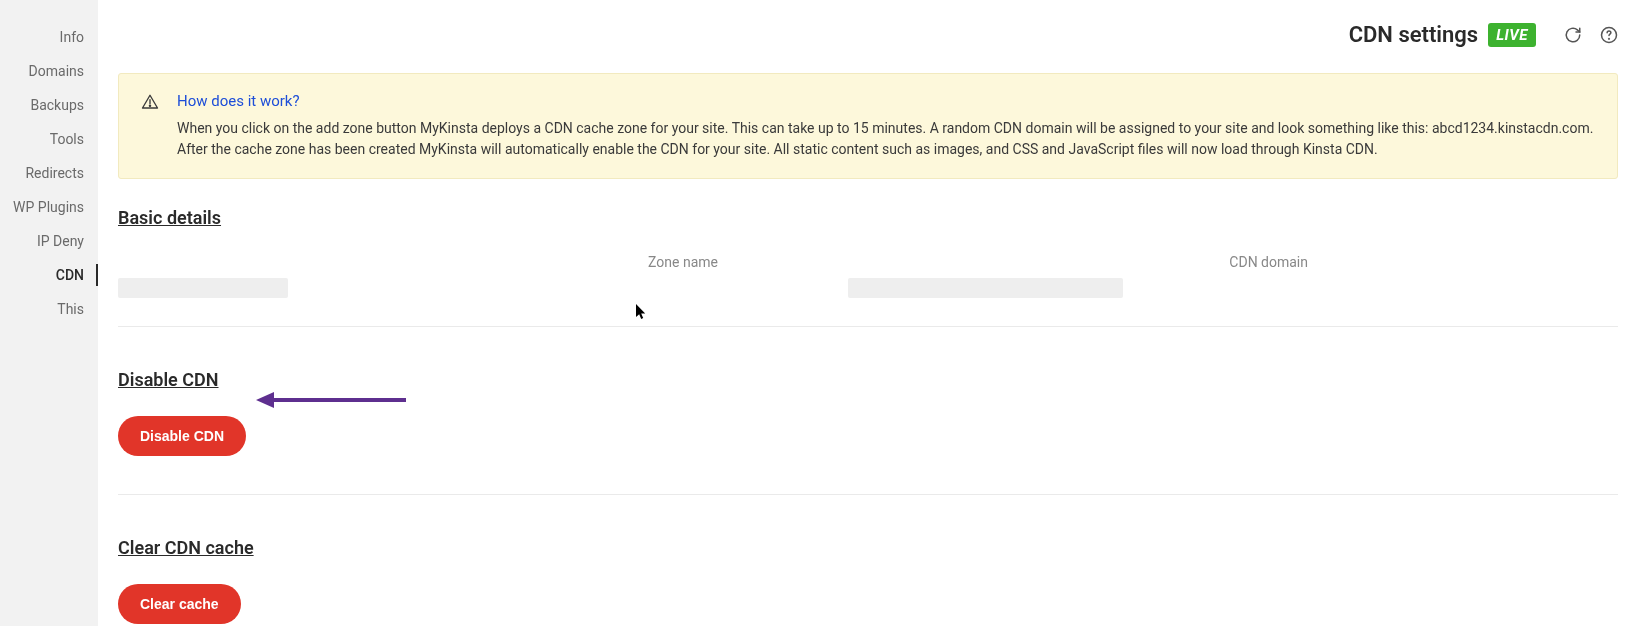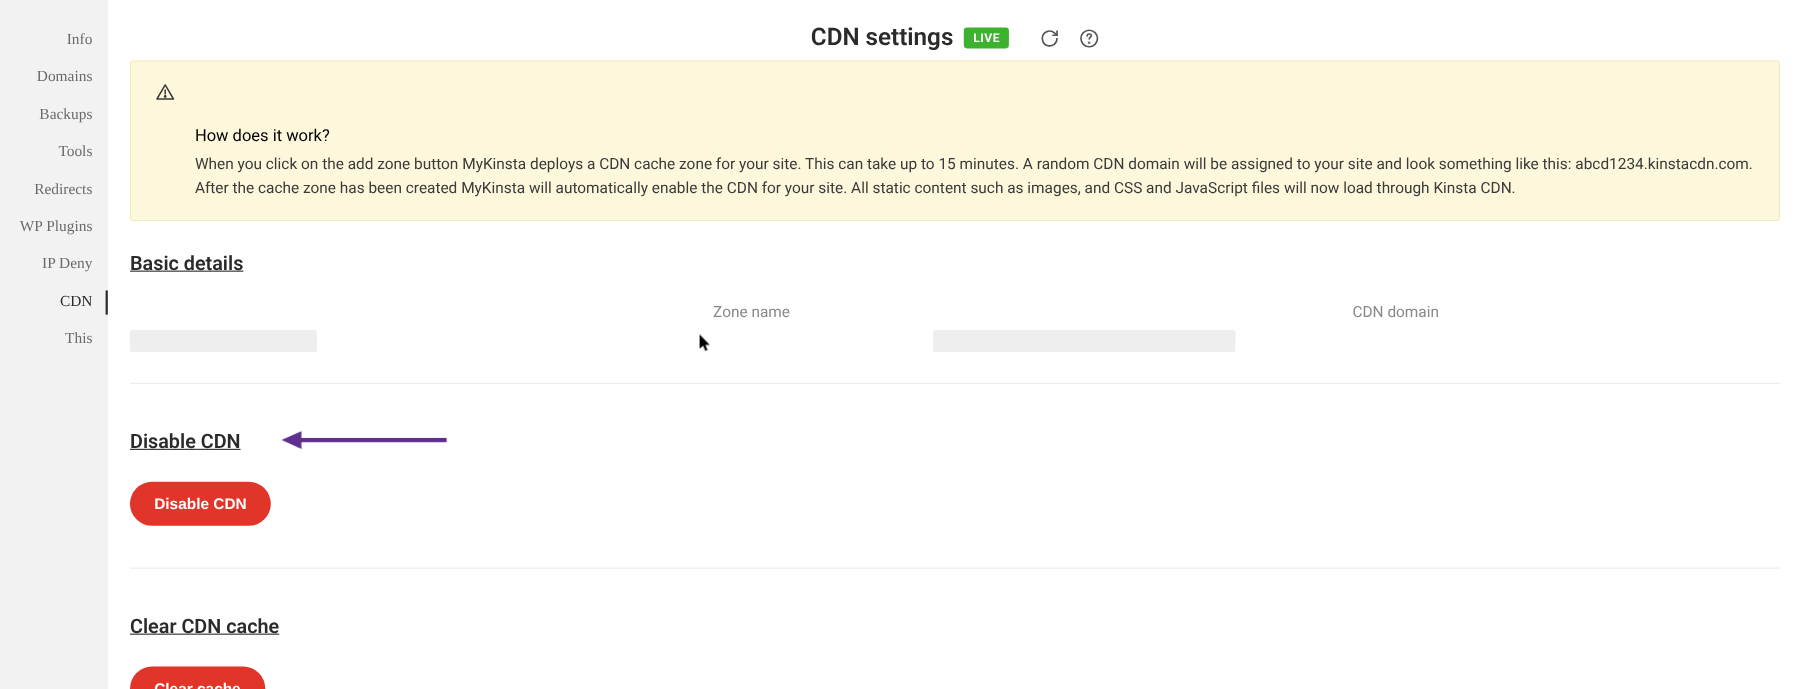--- a/index.html
+++ b/index.html
@@ -18,21 +18,20 @@
   }
 
   
   .sidebar {
     width: 98px;
     background: #f2f2f2;
     padding-top: 20px;
     display: flex;
     flex-direction: column;
     align-items: flex-end;
-    font-family: Liberation Serif, serif;
   }
   .sidebar-item {
     width: 100%;
     text-align: right;
     padding: 9px 14px 9px 0;
     color: #6a6a6a;
     font-size: 14px;
     cursor: pointer;
     position: relative;
   }
@@ -53,42 +52,43 @@
   
   .main {
     flex: 1;
     background: #ffffff;
     padding: 22px 28px 20px 20px;
     overflow-y: auto;
   }
   .header-row {
     display: flex;
     align-items: center;
-    justify-content: center;
-    margin-bottom: 8px;
+    justify-content: flex-end;
+    margin-bottom: 26px;
     gap: 28px;
   }
   .title-wrap {
     display: flex;
     align-items: center;
     gap: 10px;
   }
   .page-title {
     font-size: 22px;
     font-weight: 600;
     color: #2a2a2a;
   }
   .badge {
     background: #3db22f;
     color: #fff;
-    font-size: 11px;
+    font-size: 15px;
     font-weight: 700;
     padding: 3px 8px;
     border-radius: 3px;
     letter-spacing: 0.5px;
+    font-style: italic;
   }
   .header-icons {
     display: flex;
     gap: 18px;
     align-items: center;
     color: #555;
   }
   .icon-btn {
     cursor: pointer;
     display: inline-flex;
@@ -105,23 +105,22 @@
     margin-bottom: 28px;
   }
   .alert-icon {
     flex: 0 0 auto;
     color: #3a3a3a;
     margin-top: 1px;
   }
   .alert-body { flex: 1; }
   .alert-title {
     font-size: 15px;
-    color: #000000;
+    color: #1d4ed8;
     margin-bottom: 8px;
-    margin-top: 40px;
   }
   .alert-text {
     font-size: 14px;
     color: #3a3a3a;
     line-height: 1.5;
   }
 
   
   .section-title {
     font-size: 18px;

